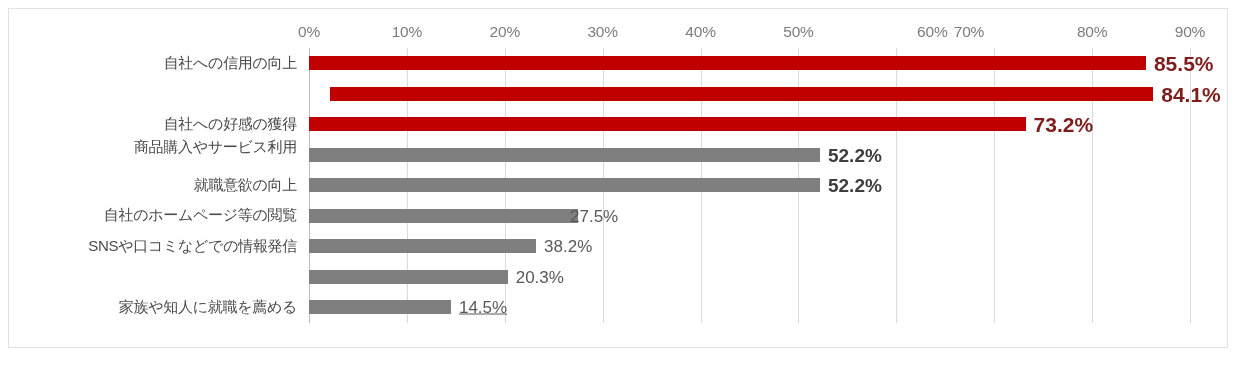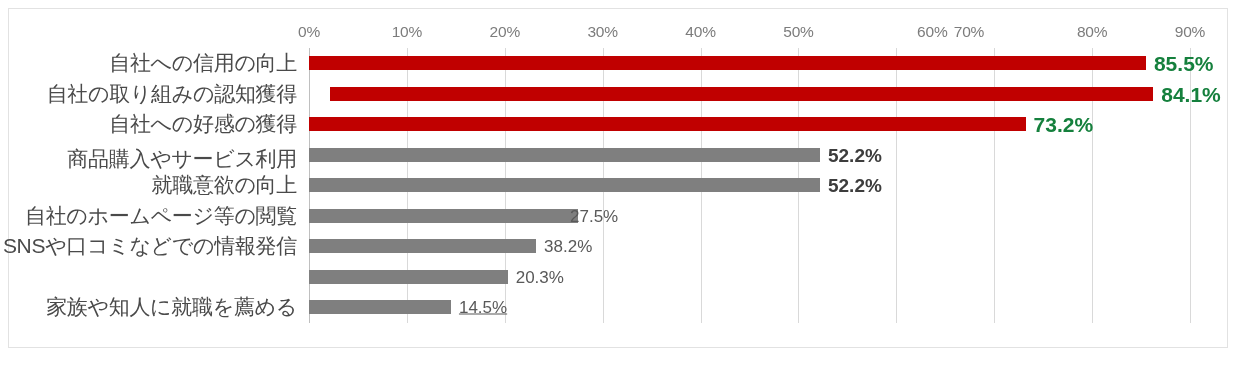--- a/index.html
+++ b/index.html
@@ -84,21 +84,21 @@
   .bar.gray  { background: #7f7f7f; }
 
   .value-label {
     position: absolute;
     top: 50%;
     transform: translateY(-50%);
     white-space: nowrap;
     line-height: 1;
   }
   .value-label.red {
-    color: #15803d;
+    color: #7f1d1d;
     font-weight: bold;
     font-size: 21px;
   }
   .value-label.gray-bold {
     color: #3d3d3d;
     font-weight: bold;
     font-size: 19px;
   }
   .value-label.gray-plain {
     color: #595959;
@@ -114,21 +114,21 @@
     width: 294px;
     height: 275px;
   }
   .cat-label {
     position: absolute;
     right: 6px;
     height: 30.5px;
     display: flex;
     align-items: center;
     justify-content: flex-end;
-    font-size: 21px;
+    font-size: 15px;
     color: #4a4a4a;
     white-space: nowrap;
     letter-spacing: -0.3px;
   }
 </style>
 </head>
 <body>
 
 <div id="chart-frame">
 
@@ -140,23 +140,22 @@
       <span class="tick-label" style="left: 691.556px;">40%</span>
       <span class="tick-label" style="left: 789.444px;">50%</span>
       <span class="tick-label" style="left: 887.333px; margin-left: 36px;">60%</span>
       <span class="tick-label" style="left: 960px;">70%</span>
       <span class="tick-label" style="left: 1083.11px;">80%</span>
       <span class="tick-label" style="left: 1181px;">90%</span>
     </div>
 
   <div id="category-labels">
       <div class="cat-label" style="top: 0px;">自社への信用の向上</div>
-      <div class="cat-label" style="top: 30.5px;">自社の取り組みの認知獲得</div>
       <div class="cat-label" style="top: 61px;">自社への好感の獲得</div>
-      <div class="cat-label" style="top: 96px; text-align: center;">商品購入やサービス利用</div>
+      <div class="cat-label" style="top: 84px; text-align: center;">商品購入やサービス利用</div>
       <div class="cat-label" style="top: 122px;">就職意欲の向上</div>
       <div class="cat-label" style="top: 152.5px;">自社のホームページ等の閲覧</div>
       <div class="cat-label" style="top: 183px;">SNSや口コミなどでの情報発信</div>
       <div class="cat-label" style="top: 244px;">家族や知人に就職を薦める</div>
     </div>
 
   <div id="plot-area">
     <div id="gridlines">
         <div class="gridline" style="left: 97.8889px;"></div>
         <div class="gridline" style="left: 195.778px;"></div>

